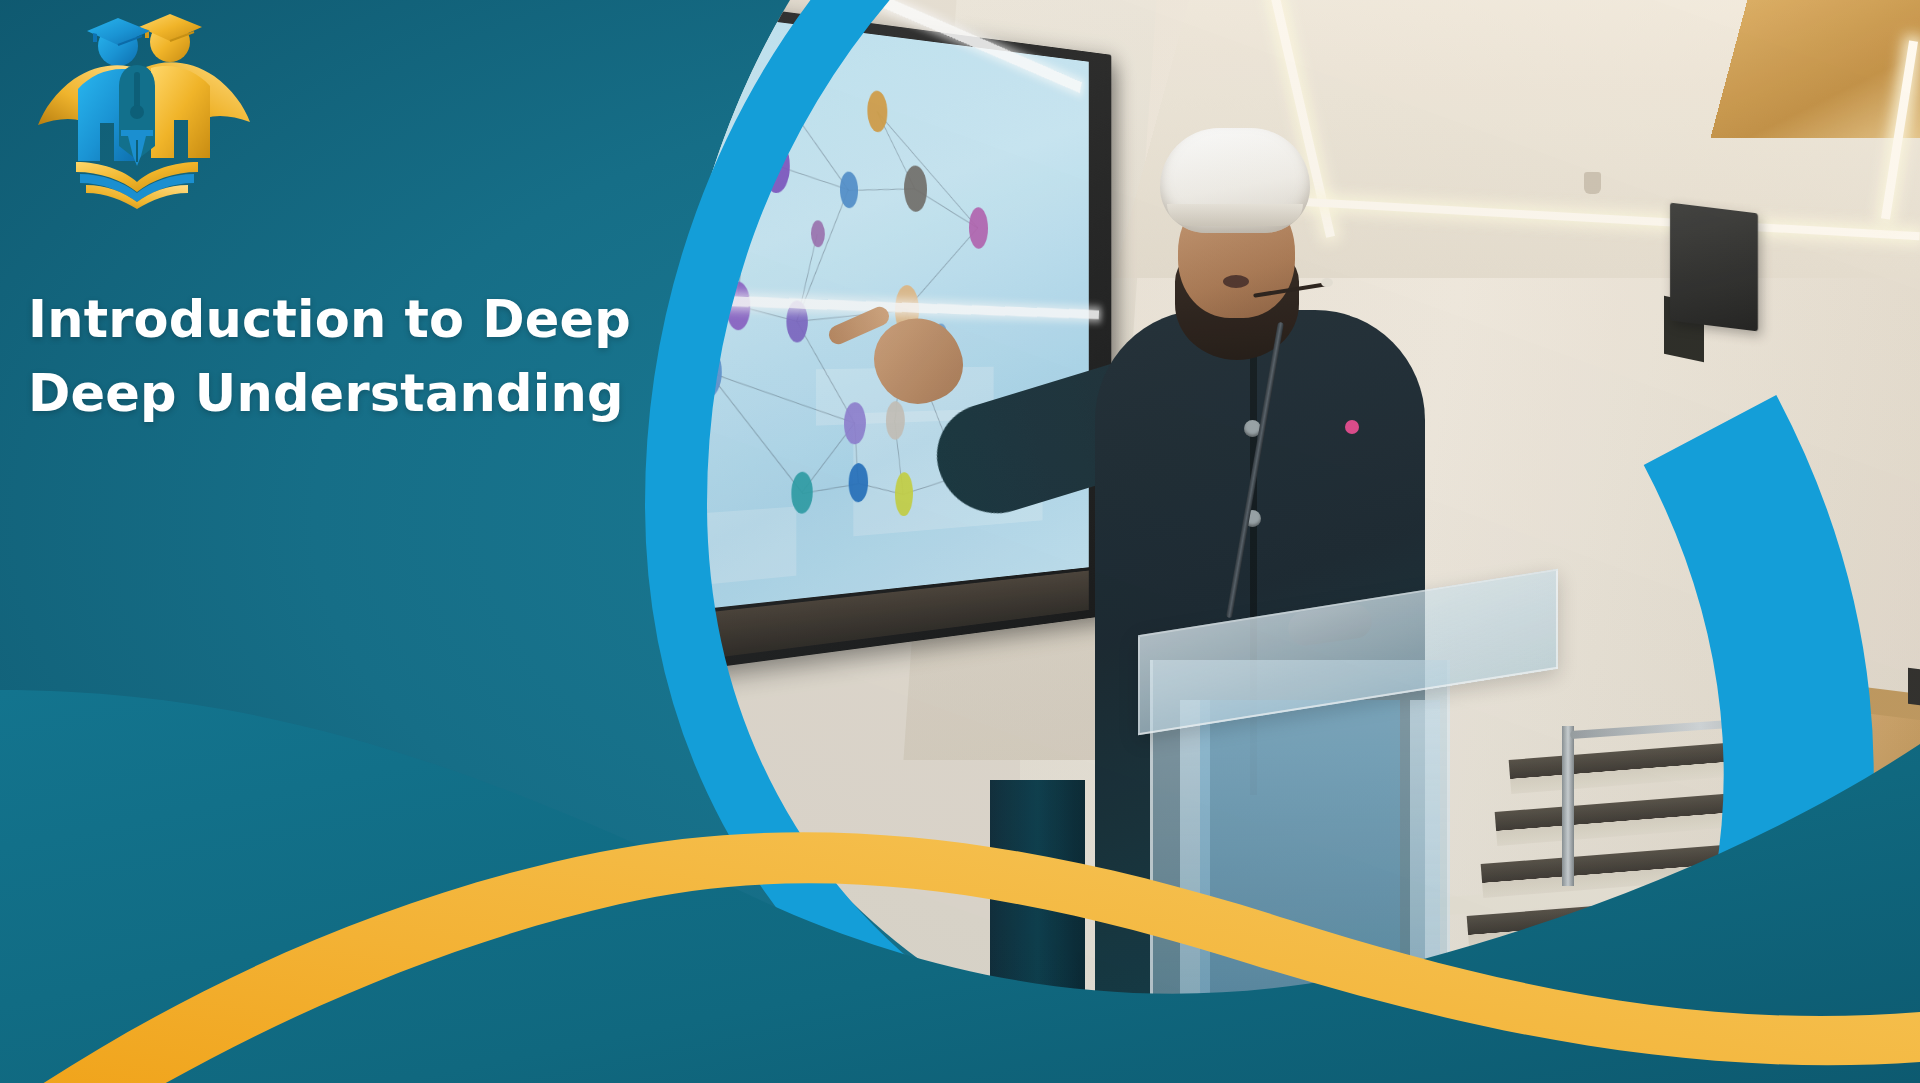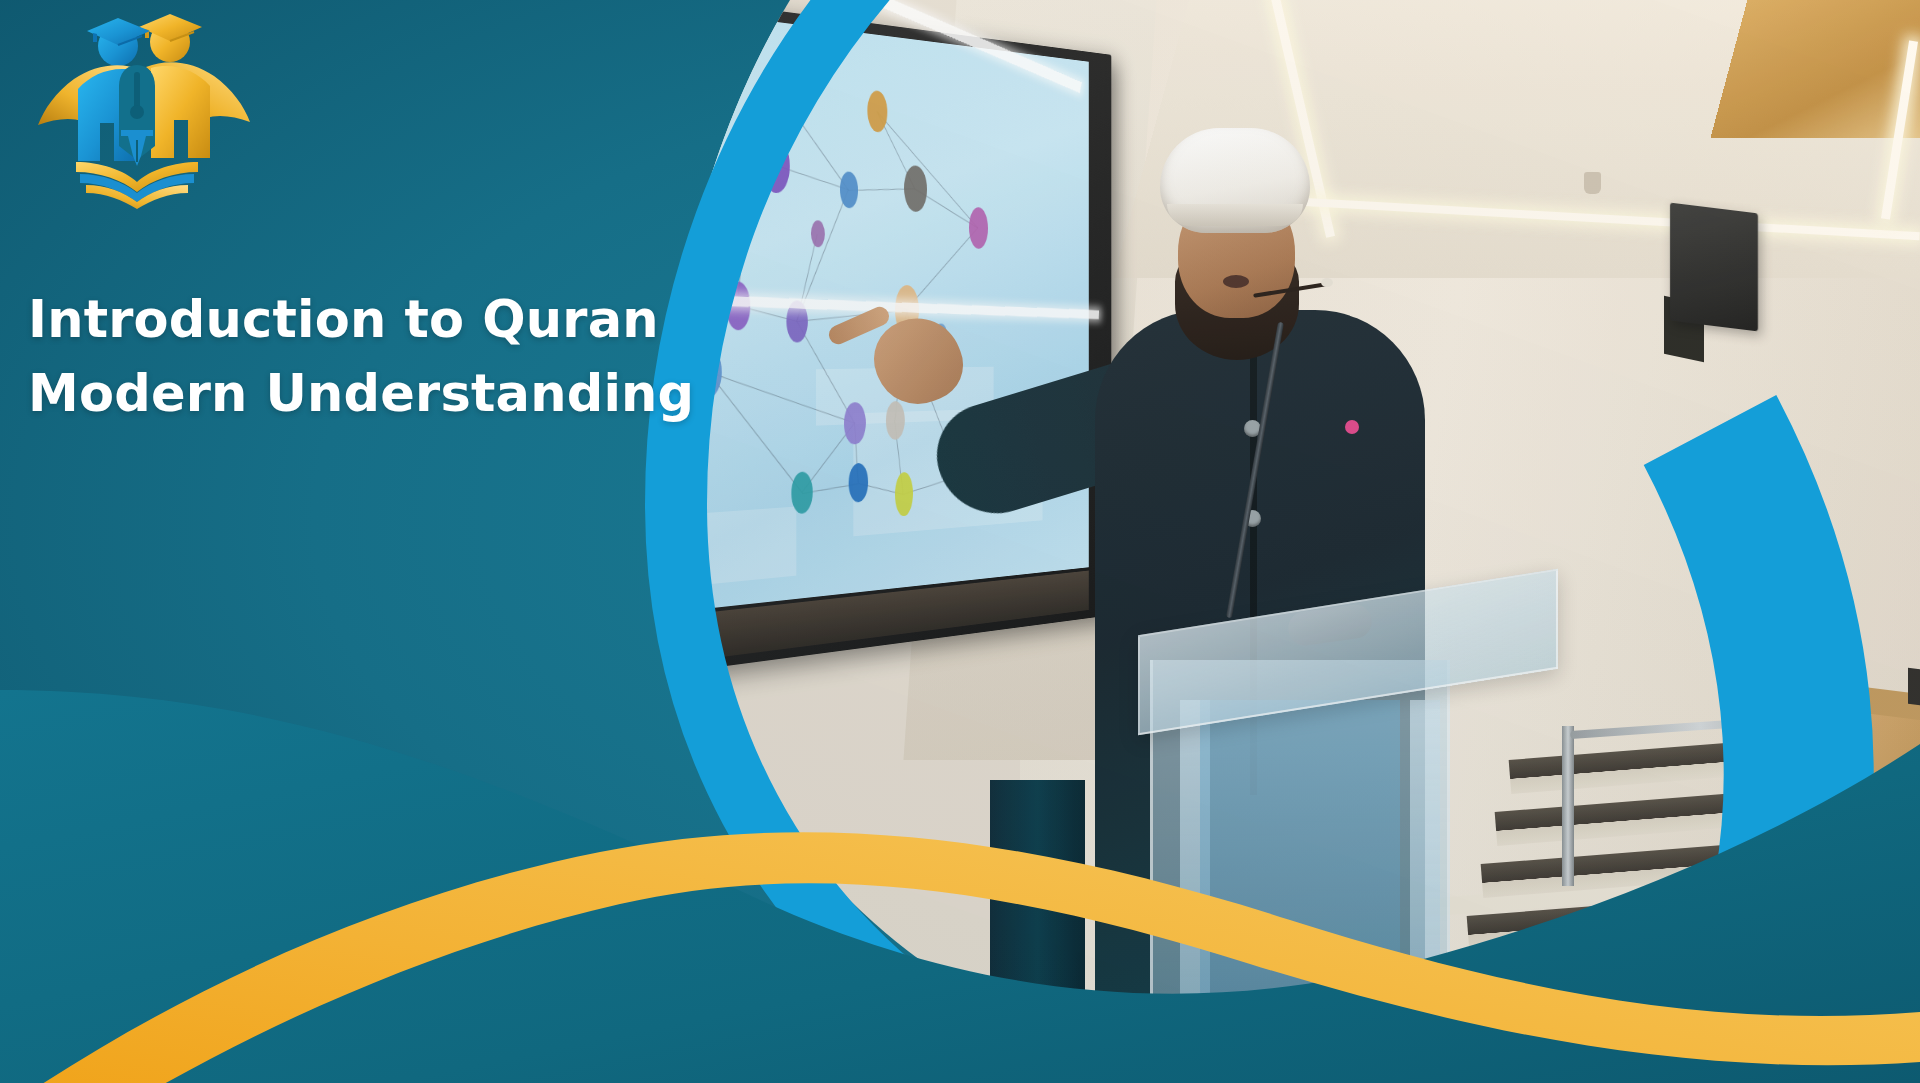--- a/index.html
+++ b/index.html
@@ -444,17 +444,17 @@
       <path d="M 58 152 C 82 152 106 160 119 172 C 132 160 156 152 180 152
                L 180 162 C 156 162 134 170 119 182 C 104 170 82 162 58 162 Z" fill="url(#gdGrad)"></path>
       <path d="M 62 164 C 84 164 106 172 119 183 C 132 172 154 164 176 164
                L 176 173 C 154 173 134 181 119 192 C 104 181 84 173 62 173 Z" fill="#1b8fd0"></path>
       <path d="M 68 175 C 88 175 106 182 119 192 C 132 182 150 175 170 175
                L 170 183 C 150 183 134 190 119 199 C 104 190 88 183 68 183 Z" fill="url(#gdGrad2)"></path>
     </g>
   </svg>
 
   <div id="title">
-    <span class="tline">Introduction to Quran</span>
-    <span class="tline">Modern Understanding</span>
+    <span class="tline">Introduction to Deep</span>
+    <span class="tline">Deep Understanding</span>
   </div>
 
 </div>
 
 </body></html>

